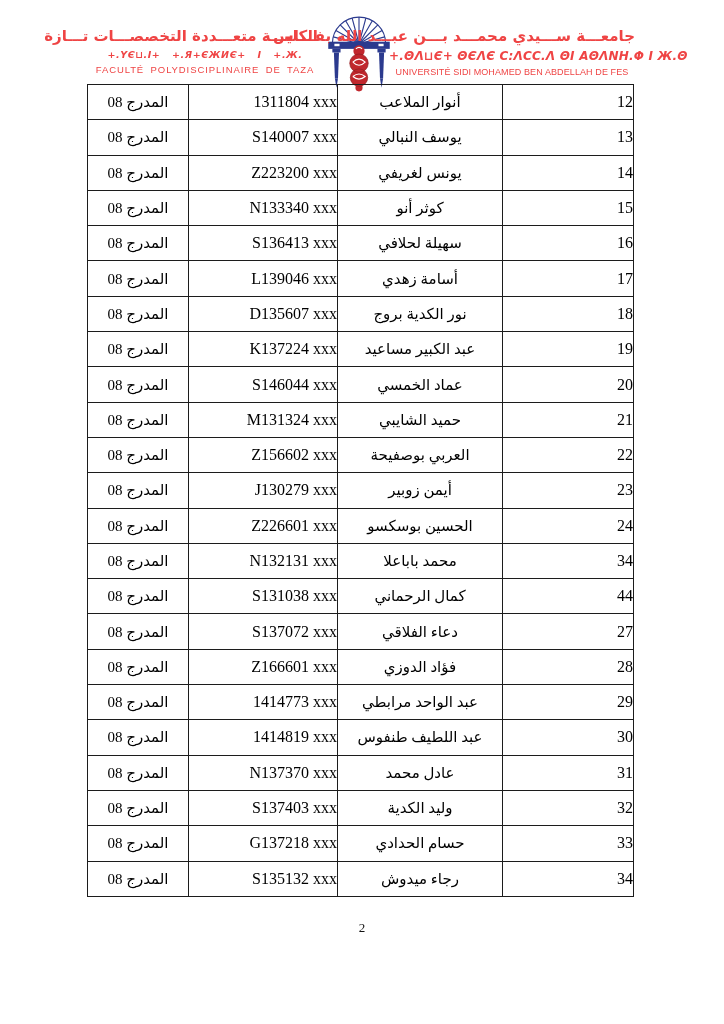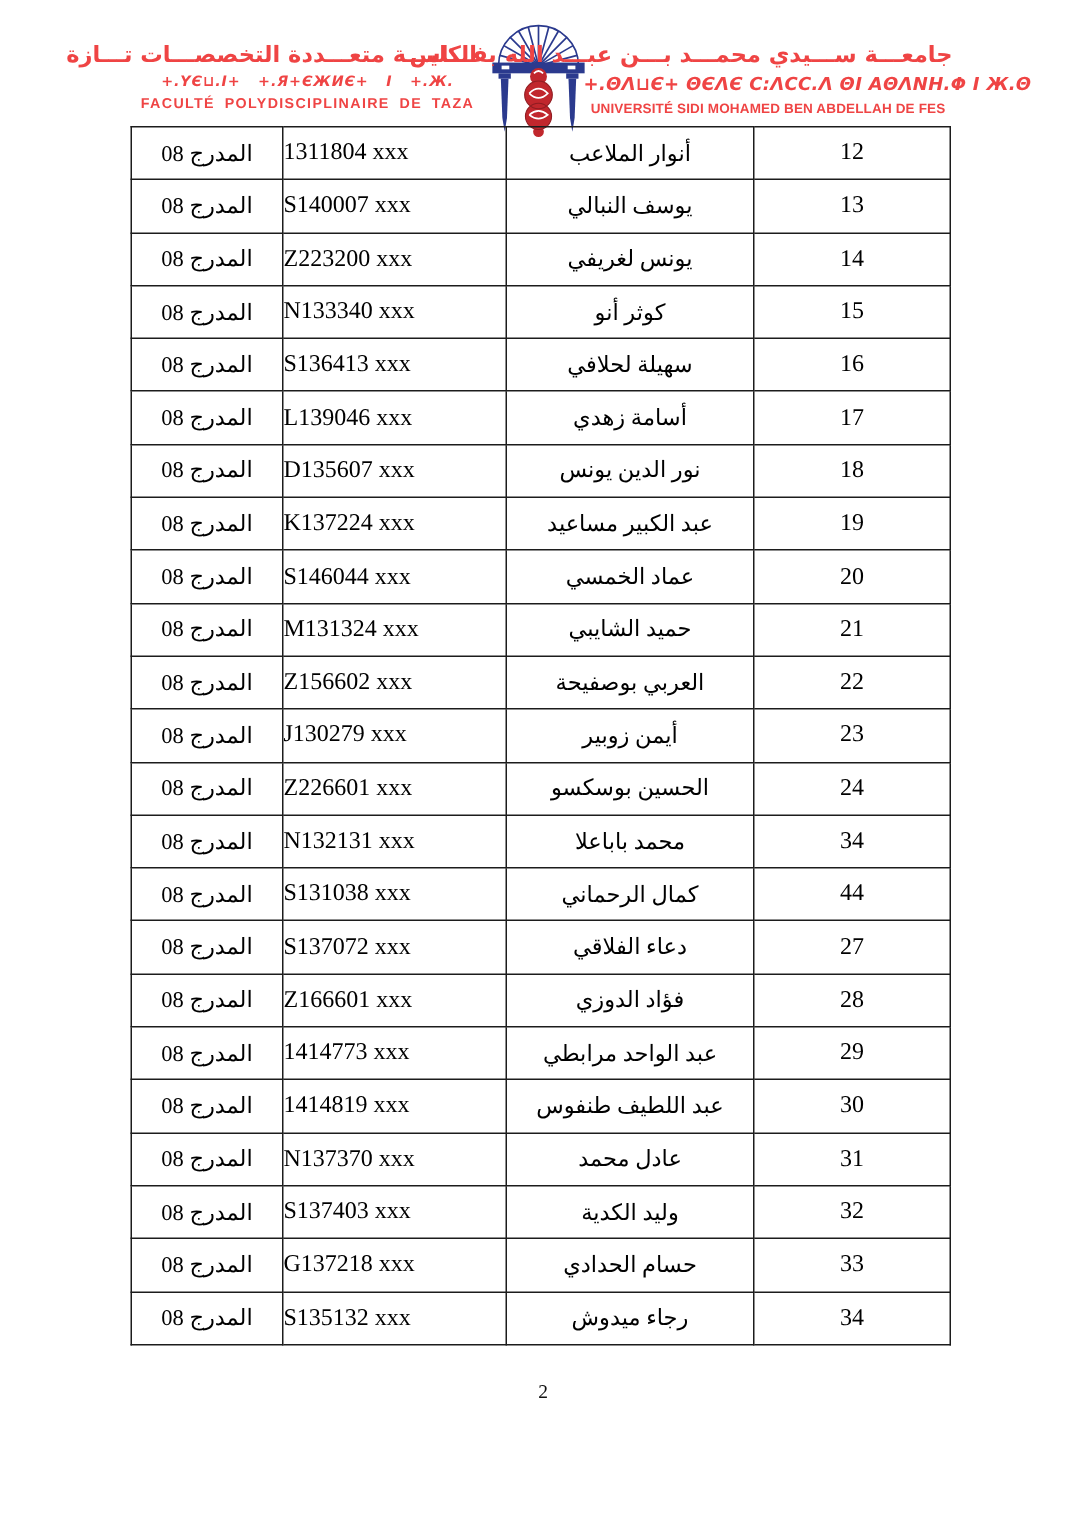--- a/index.html
+++ b/index.html
@@ -17,40 +17,40 @@
     white-space:nowrap; font-family:"DejaVu Sans",sans-serif;
   }
   .h-tifinagh {
     font-weight:bold; white-space:pre; margin-top:3px;
     font-family:"DejaVu Sans",sans-serif;
     font-style:italic;
   }
   .left  .h-tifinagh { font-size:9.5px; letter-spacing:0.6px; }
   .right .h-tifinagh { font-size:12px;   letter-spacing:0.2px; }
   .h-french {
-    font-weight:bold; white-space:nowrap; margin-top:4px;
+    font-weight:normal; white-space:nowrap; margin-top:4px;
     font-family:"Liberation Sans","DejaVu Sans",sans-serif;
   }
   .left  .h-french { font-size:9.5px; letter-spacing:0.9px; word-spacing:3px; }
   .right .h-french { font-size:9px;   letter-spacing:0.1px; }
   .logo { position:absolute; left:325px; top:13px; width:68px; height:82px; }
   
   table.roster {
     position:absolute; left:87px; top:84px; width:546px;
     border-collapse:collapse; table-layout:fixed;
   }
   table.roster td {
     border:1px solid #1c1c1c; height:34.3px; padding:0;
     color:#000; overflow:hidden; white-space:nowrap;
     font-family:"Liberation Serif","DejaVu Sans",serif;
   }
   td.col-room { text-align:center; font-size:15px; }
-  td.col-code { text-align:left;  padding-left:8px;  font-size:16px; }
+  td.col-code { text-align:right;  padding-left:8px;  font-size:16px; }
   td.col-name { text-align:center; padding-right:3px; font-size:15px; }
-  td.col-num  { text-align:center; font-size:16px; }
+  td.col-num  { text-align:right; font-size:16px; }
   
   .pagenum {
     position:absolute; top:920px; left:0; width:724px; text-align:center;
     font-family:"Liberation Serif","DejaVu Sans",serif; font-size:13px; color:#111;
   }
 </style>
 </head>
 <body>
 
 <div class="page">
@@ -152,21 +152,21 @@
         </tr>
         <tr>
           <td class="col-room" dir="rtl">المدرج 08</td>
           <td class="col-code">L139046 xxx</td>
           <td class="col-name" dir="rtl">أسامة زهدي</td>
           <td class="col-num">17</td>
         </tr>
         <tr>
           <td class="col-room" dir="rtl">المدرج 08</td>
           <td class="col-code">D135607 xxx</td>
-          <td class="col-name" dir="rtl">نور الدين يونس</td>
+          <td class="col-name" dir="rtl">نور الكدية بروج</td>
           <td class="col-num">18</td>
         </tr>
         <tr>
           <td class="col-room" dir="rtl">المدرج 08</td>
           <td class="col-code">K137224 xxx</td>
           <td class="col-name" dir="rtl">عبد الكبير مساعيد</td>
           <td class="col-num">19</td>
         </tr>
         <tr>
           <td class="col-room" dir="rtl">المدرج 08</td>

